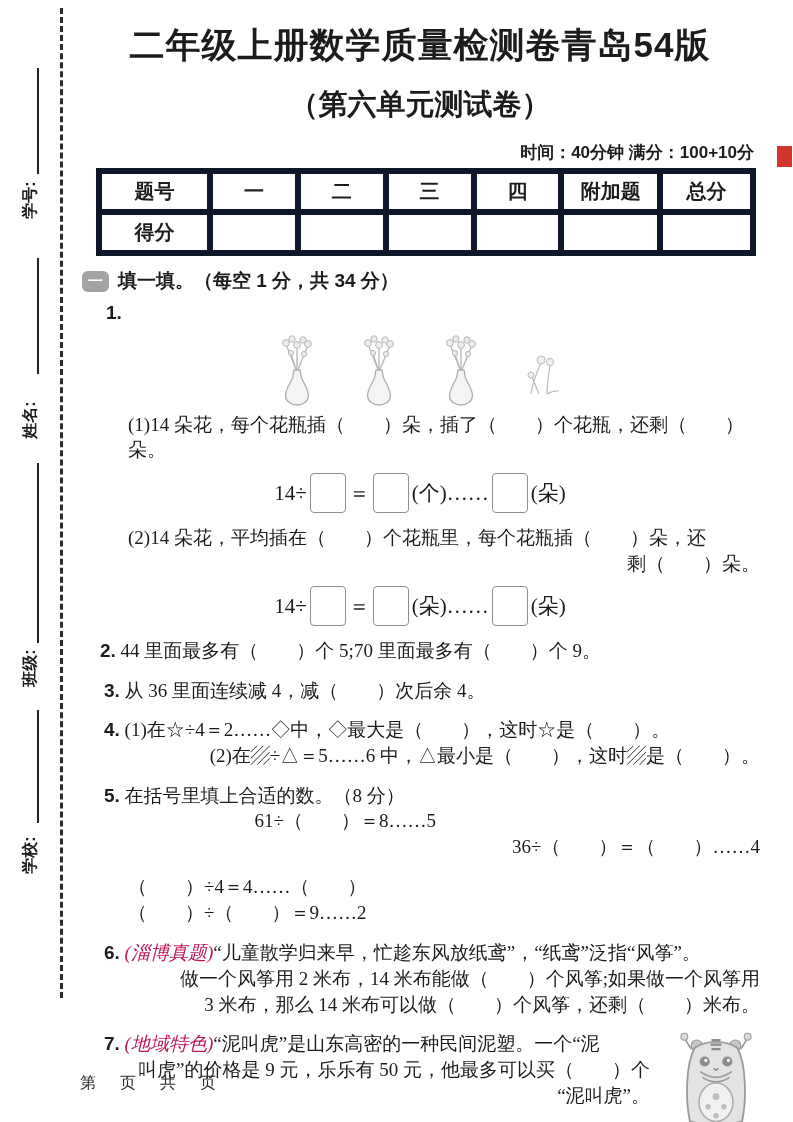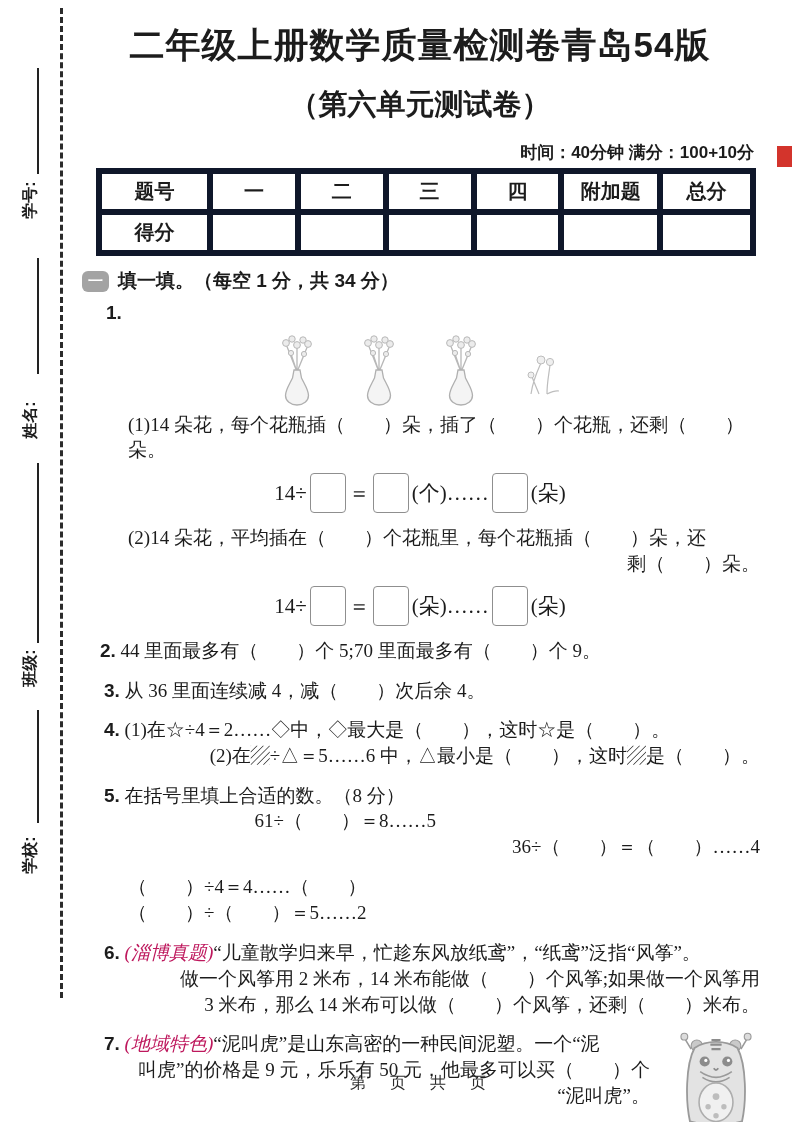--- a/index.html
+++ b/index.html
@@ -45,21 +45,21 @@
             font-size:21px;margin:10px 0 12px 0;}
   .blank-box{display:inline-block;width:34px;height:38px;border:1.5px solid #8f8f8f;
              border-radius:4px;background:#fff;}
 
   .fill-grid-row{display:flex;margin-left:48px;font-size:19px;flex-direction:column;}
   .fill-left{width:308px;}
 
   .q7wrap{position:relative;padding-right:110px;}
   .tiger{position:absolute;right:6px;top:0;}
 
-  .footer{position:absolute;left:0;right:0;bottom:14px;text-align:center;
+  .footer{position:absolute;left:0;right:0;bottom:14px;
           font-family:"Liberation Sans",sans-serif;font-size:16px;letter-spacing:4px;color:#2a2a2a;}
 
   .red-tab{position:absolute;left:777px;top:146px;width:15px;height:21px;background:#d3342c;}
 
   .mt6{margin-top:6px;} .mt12{margin-top:0;text-align:right;} .mt14{margin-top:14px;}
 </style>
 </head>
 <body>
 
 <div class="page">
@@ -223,21 +223,21 @@
     <div class="q mt14" style="margin-left:24px;">
       <span class="q-num">5.</span>
       <span>在括号里填上合适的数。（8 分）</span>
     </div>
     <div class="fill-grid-row mt12">
       <span class="fill-left">61÷（　　）＝8……5</span>
       <span>36÷（　　）＝（　　）……4</span>
     </div>
     <div class="fill-grid-row mt14">
       <span class="fill-left">（　　）÷4＝4……（　　）</span>
-      <span>（　　）÷（　　）＝5……2</span>
+      <span>（　　）÷（　　）＝9……2</span>
     </div>
 
     <div class="q mt14" style="margin-left:24px;">
       <div>
         <span class="q-num">6.</span>
         <span class="tag">(淄博真题)</span><span>“儿童散学归来早，忙趁东风放纸鸢”，“纸鸢”泛指“风筝”。</span>
       </div>
       <div class="indent2 mt12">做一个风筝用 2 米布，14 米布能做（　　）个风筝;如果做一个风筝用</div>
       <div class="indent2 mt12">3 米布，那么 14 米布可以做（　　）个风筝，还剩（　　）米布。</div>
     </div>

